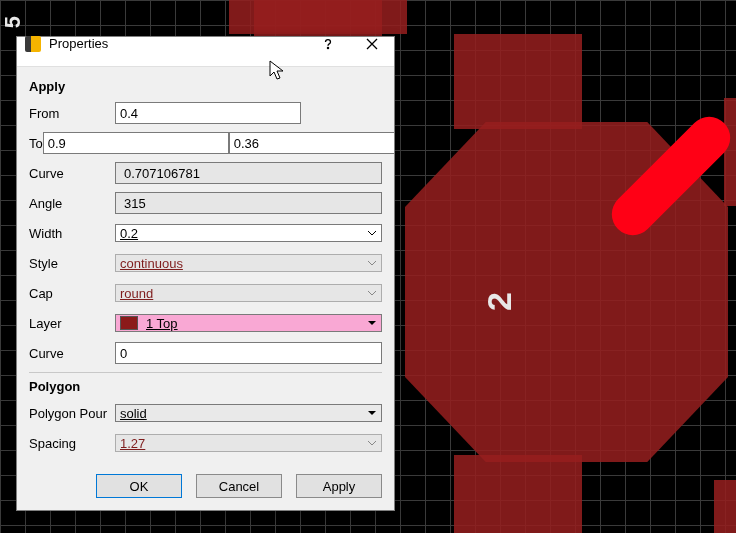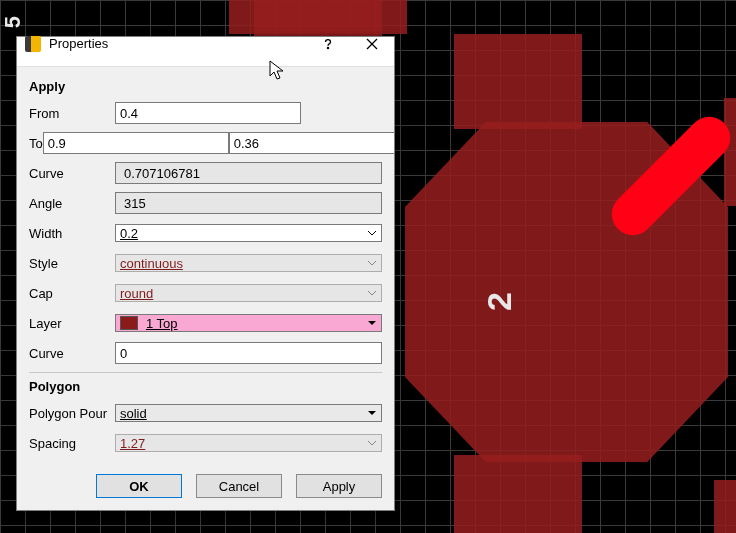--- a/index.html
+++ b/index.html
@@ -44,21 +44,21 @@
 .inp.half { flex:0 0 134px; }
 .gap { width:10px; }
 .sel { flex:1; height:18px; border:1px solid #7a7a7a; background:#fff; display:flex; align-items:center; padding:0 4px; position:relative;text-decoration:underline; }
 .sel .caret { margin-left:auto; }
 .sel.disabled { background:#e6e6e6; color:#7f1d1d; border-color:#adadad;gap:36px; }
 .inp.ro { background:#e6e6e6; color:#000;padding-left:8px; }
 .sw { width:18px; height:14px; background:#8b1a1a; margin-right:8px; border:1px solid #555; }
 
 .footer { display:flex; justify-content:flex-end; gap:14px; padding: 6px 12px 12px 12px; }
 .fbtn { width:86px; height:24px; border:1px solid #8a8a8a; background:#e1e1e1; display:flex; align-items:center; justify-content:center; cursor:default; }
-.fbtn.default { border:1.5px solid #0078d7;font-weight:bold; }
+.fbtn.default { border:1.5px solid #0078d7; }
 
 .cursor { position:absolute; left: 269px; top: 60px; pointer-events:none; }
 .cursor svg { width:20px; height:22px; }
 </style>
 </head>
 <body>
 
 <div class="canvas">
   <div class="grid"></div>
   <div class="copper pad-top"></div>

